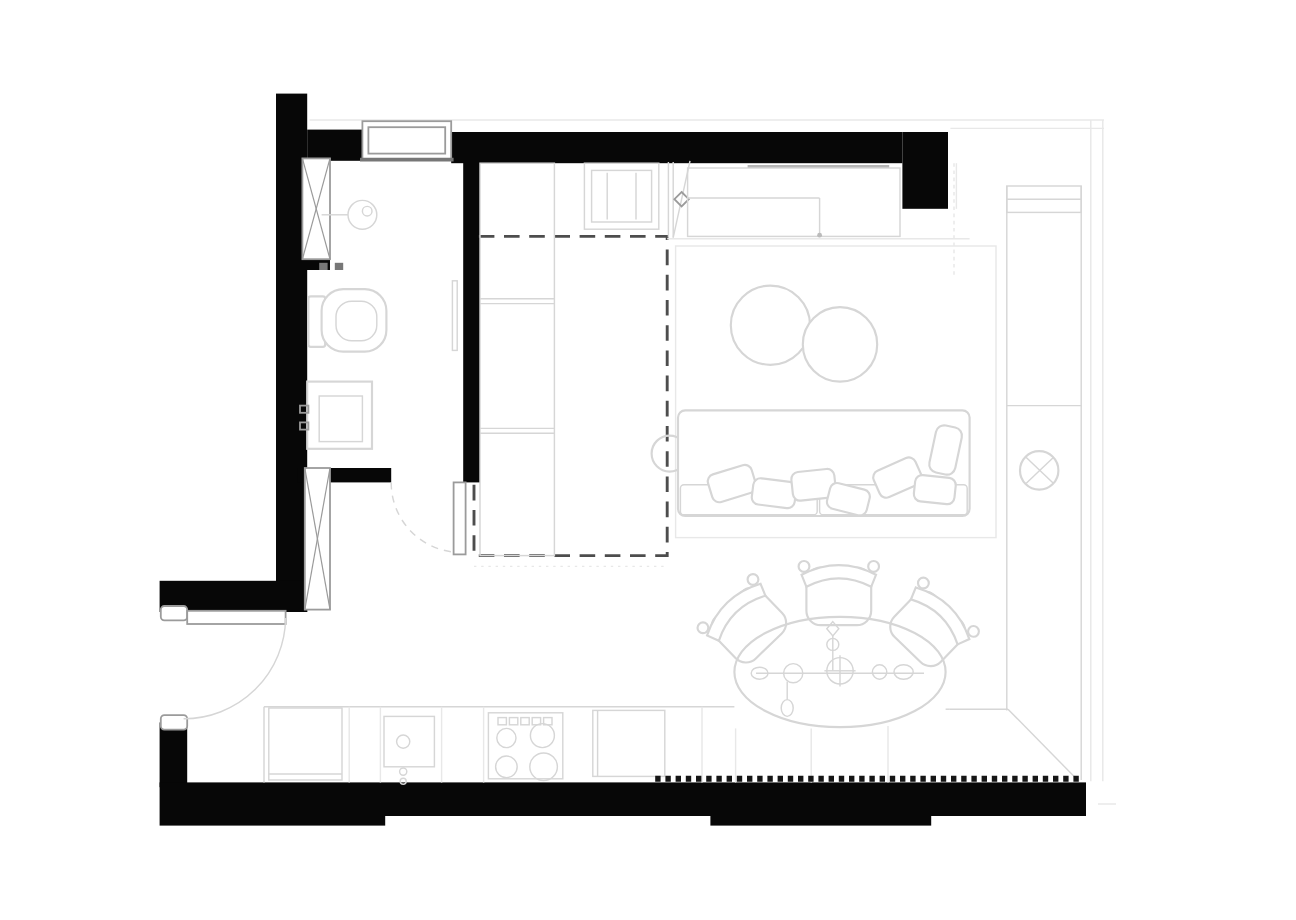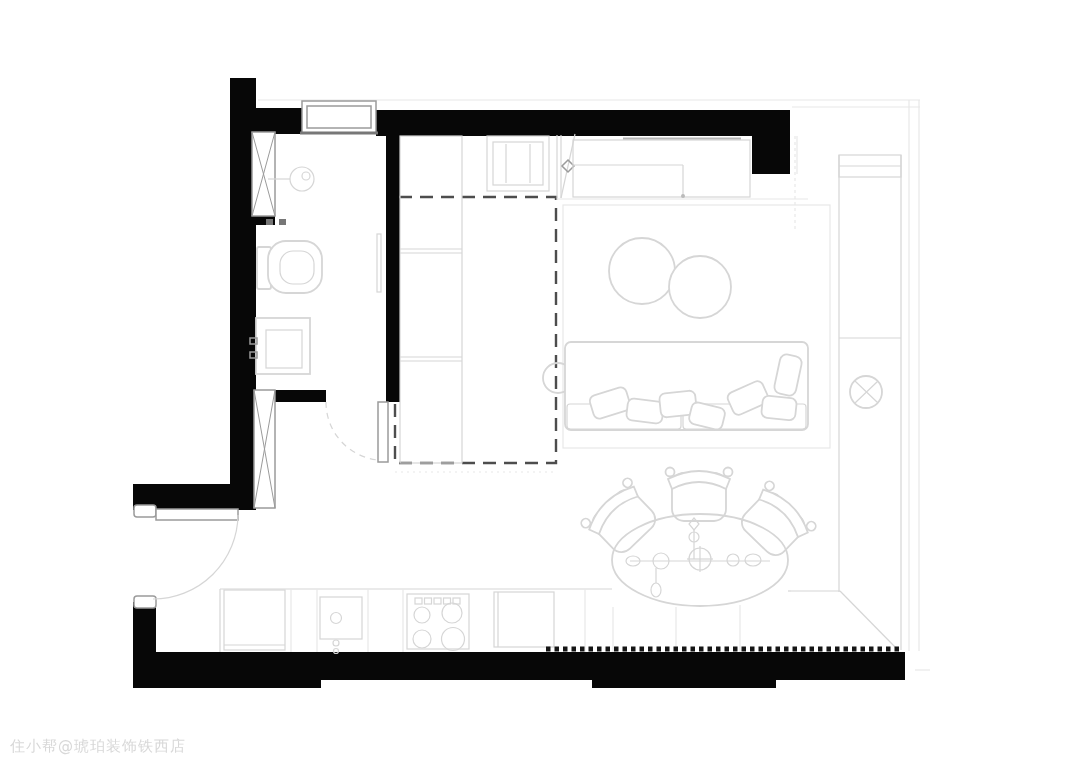--- a/index.html
+++ b/index.html
@@ -237,14 +237,13 @@
     </g>
     <line x1="585" y1="589" x2="585" y2="652" class="lt"></line>
     <line x1="613" y1="607" x2="613" y2="652" class="lt"></line>
     <line x1="676" y1="607" x2="676" y2="652" class="lt"></line>
     <line x1="740" y1="605" x2="740" y2="652" class="lt"></line>
     <line x1="546" y1="649" x2="903" y2="649" class="dot"></line>
   </g>
 
 </svg>
 
-<div class="watermark">住小帮@琥珀装饰铁西店</div>
 </div>
 
 </body></html>

